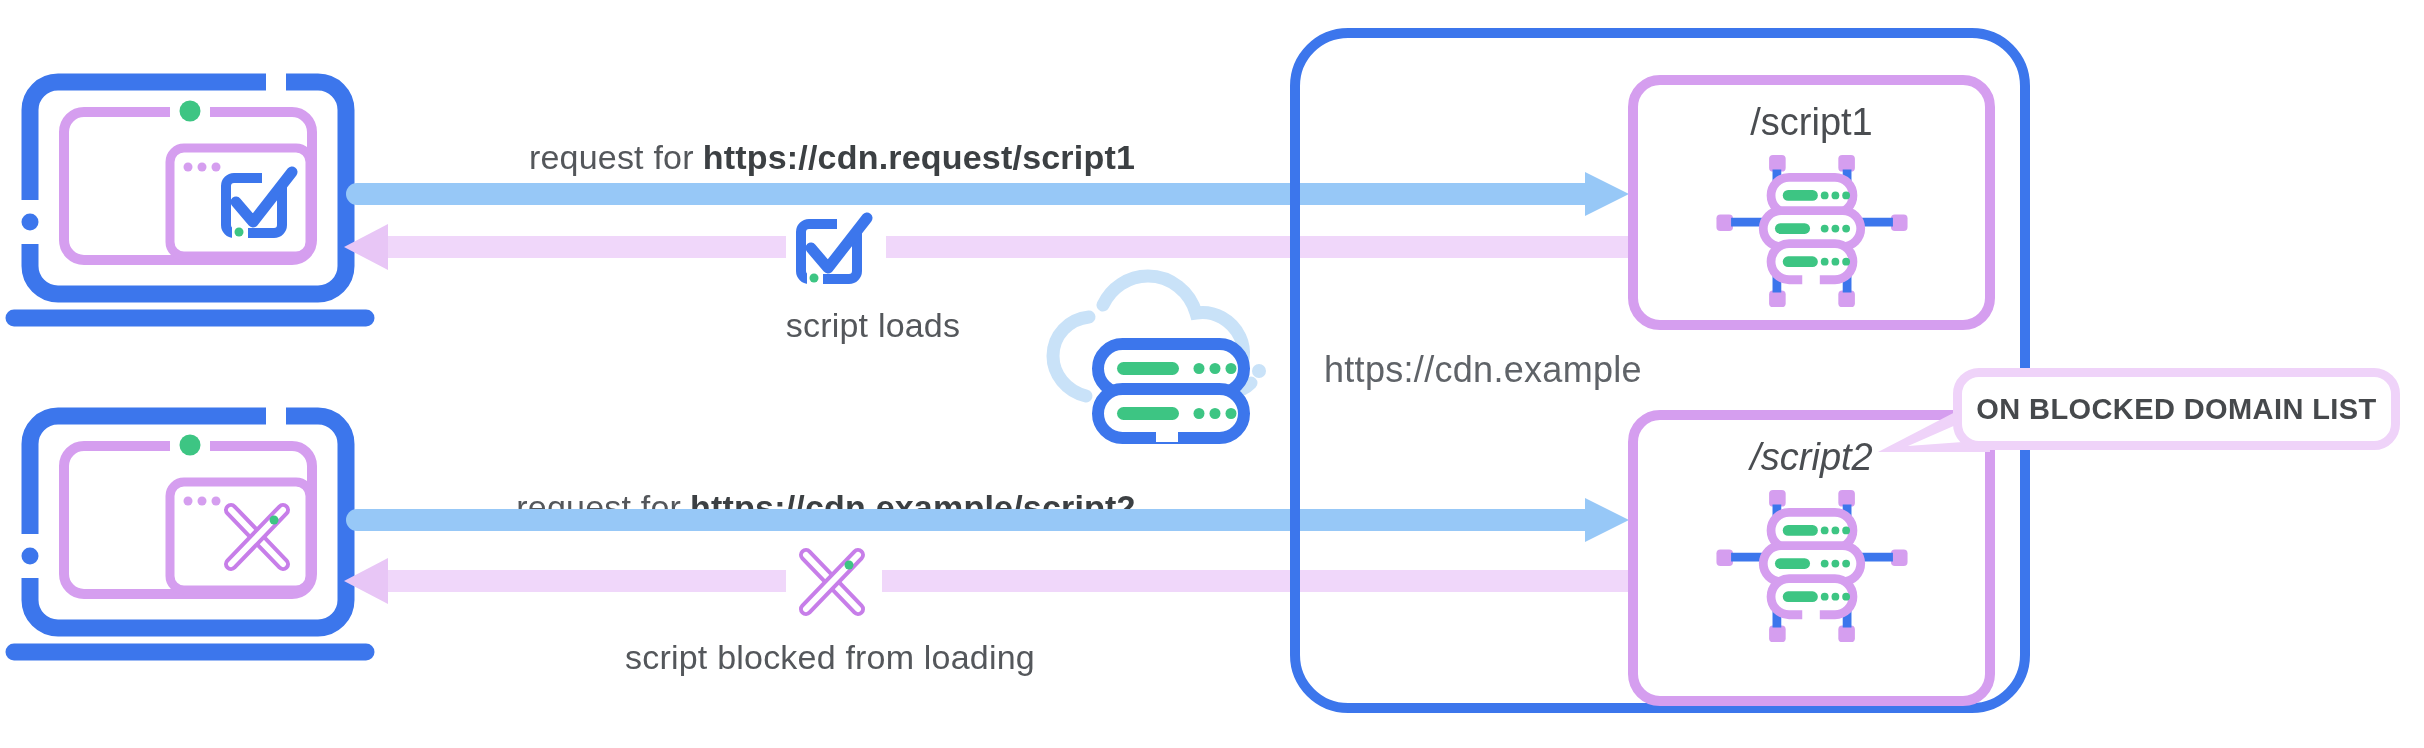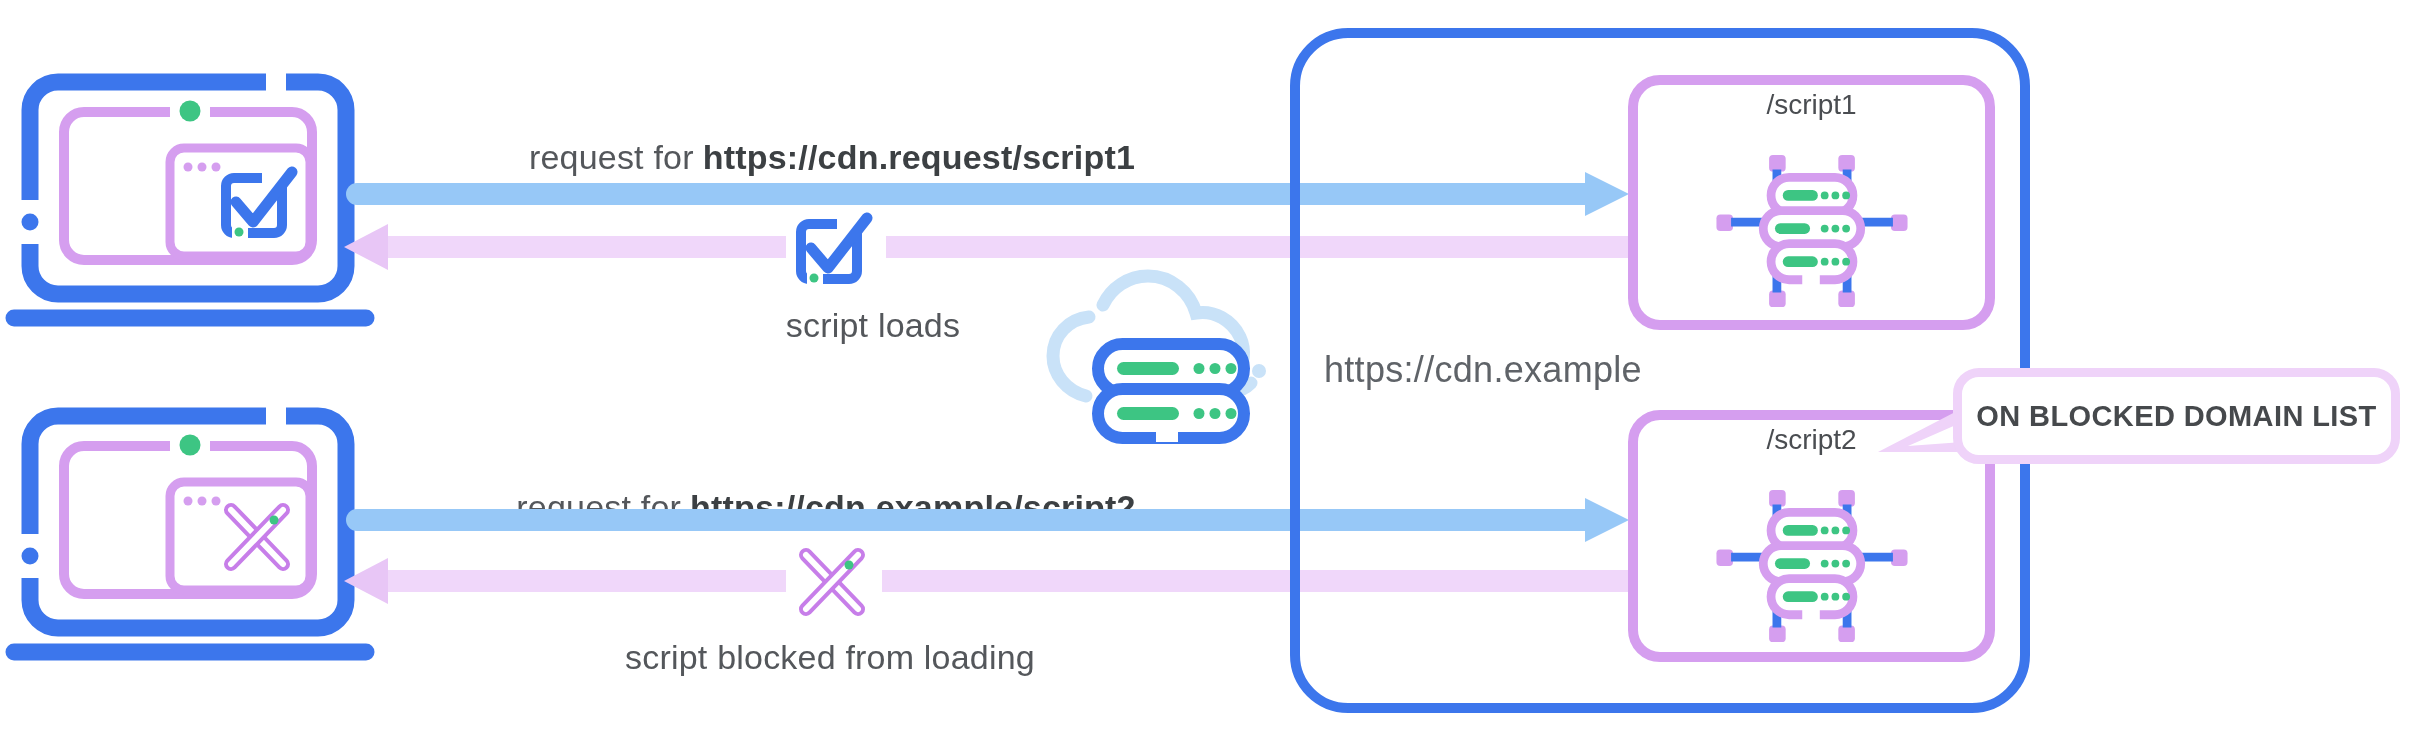--- a/index.html
+++ b/index.html
@@ -50,41 +50,41 @@
     width:367px;
     border:10px solid #d59eef;
     border-radius:32px;
     box-sizing:border-box;
     background:#ffffff;
     z-index:3;
   }
   .script-box .path-label{
     display:block;
     text-align:center;
-    margin-top:4px;
-    font-size:28px;
+    margin-top:16px;
+    font-size:38px;
     color:#4a4d51;
   }
   .script-box .chip{
     position:absolute;
     left:50%;top:68px;
     transform:translateX(-50%);
   }
   #script1-box{left:1628px;top:75px;height:255px;}
-  #script2-box{left:1628px;top:410px;height:252px;}
+  #script2-box{left:1628px;top:410px;height:296px;font-style:italic;}
 
   .callout-tail{
     position:absolute;
     left:1850px;top:378px;
     z-index:5;
   }
   .callout{
     position:absolute;
     left:1953px;top:368px;
-    width:447px;height:96px;
+    width:447px;height:82px;
     box-sizing:border-box;
     background:#ffffff;
     border:9px solid #efd3f9;
     border-radius:26px;
     z-index:6;
     display:flex;align-items:center;justify-content:center;
   }
   .callout span{
     font-size:29px;
     font-weight:bold;

